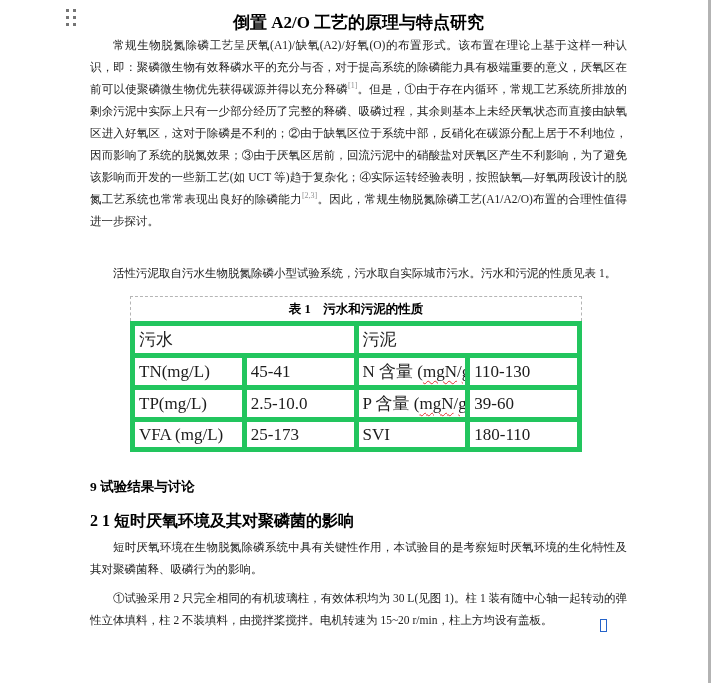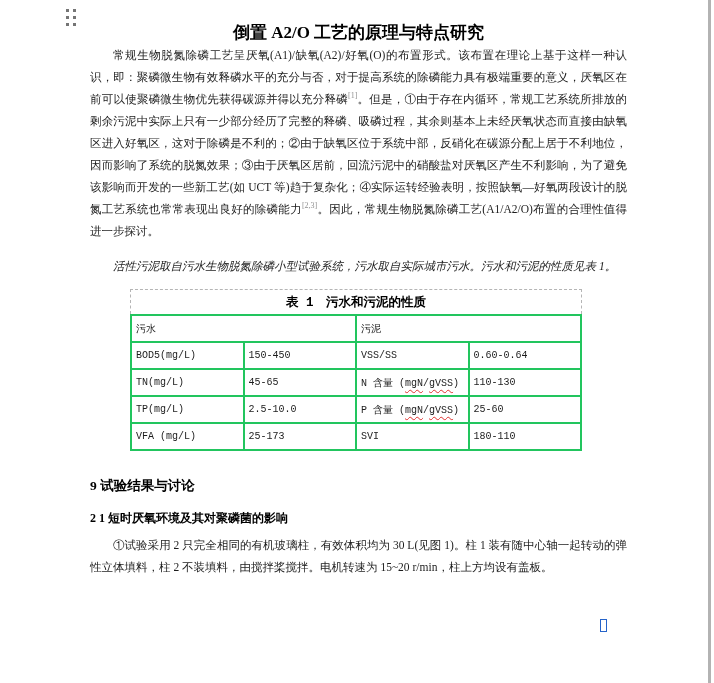--- a/index.html
+++ b/index.html
@@ -6,36 +6,36 @@
   body{
     width:714px;height:683px;background:#ffffff;overflow:hidden;position:relative;
     font-family:"Liberation Serif","DejaVu Serif",serif;color:#1c1c1c;
   }
   .window-edge{position:absolute;right:3px;top:0;width:3px;height:683px;background:#b3b3b3;}
   .drag-handle{position:absolute;left:66px;top:9px;width:13px;height:19px;
     display:grid;grid-template-columns:repeat(2,3px);grid-template-rows:repeat(3,3px);
     column-gap:4px;row-gap:4px;cursor:grab;}
   .drag-handle i{display:block;width:3px;height:3px;background:#757575;}
   .content{margin-left:90px;width:537px;position:relative;}
-  .doc-title{margin:0;padding-top:21px;text-align:center;font-size:17px;font-weight:bold;color:#000;}
+  .doc-title{margin:0;padding-top:11px;text-align:center;font-size:17px;font-weight:bold;color:#000;}
   p.body-text{margin:0;font-size:11.5px;line-height:22px;text-align:justify;}
   p.indent{text-indent:2em;}
   .intro-p{margin-top:58px;}
   sup.cite{font-size:8px;color:#909090;line-height:0;vertical-align:super;}
   h2.sec{margin:26px 0 0 0;font-size:13.5px;font-weight:bold;color:#000;}
-  p.methods-p{margin-top:13px;font-style:italic;}
-  .tbl-wrap{margin:12px 0 0 40px;width:452px;font-size:11px;font-family:Liberation Mono, monospace;}
+  p.methods-p{margin-top:30px;}
+  .tbl-wrap{margin:12px 0 0 40px;width:452px;font-size:11px;}
   .tbl-caption{box-sizing:border-box;border:1px dashed #b5b5b5;border-bottom:none;
     text-align:center;font-weight:bold;font-size:12.5px;padding:4px 0 3px 0;color:#000;}
   table.t1{border-collapse:collapse;table-layout:fixed;width:452px;}
-  table.t1 td{border:2px solid #22c55e;padding:2px 4px;height:21px;font-size:10px;
+  table.t1 td{border:5px solid #22c55e;padding:2px 4px;height:21px;font-size:17px;
     white-space:nowrap;overflow:hidden;}
   .wavy{text-decoration-line:underline;text-decoration-style:wavy;
     text-decoration-color:#e0312e;text-decoration-thickness:1px;text-underline-offset:3px;text-align:center;}
-  h3.subsec{margin:15px 0 0 0;font-size:12px;font-weight:bold;color:#000;}
+  h3.subsec{margin:15px 0 0 0;font-size:16px;font-weight:bold;color:#000;}
   p.results-p{margin-top:4px;}
   p.cols-p{margin-top:7px;}
   .text-caret{position:absolute;left:600px;top:619px;width:5px;height:11px;
     border:1px solid #2563c9;background:#ffffff;}
 </style>
 </head>
 <body>
 
 <div class="drag-handle">
   <i></i>
@@ -57,50 +57,45 @@
 
   <div class="tbl-wrap">
     <div class="tbl-caption">表 1　污水和污泥的性质</div>
     <table class="t1">
       <tbody>
           <tr>
         <td colspan="2">污水</td>
         <td colspan="2">污泥</td>
       </tr>
       <tr>
-        <td>BOD5(mg/L)</td>
-        <td>150-450</td>
-        <td>VSS/SS</td>
-        <td>0.60-0.64</td>
-      </tr>
-      <tr>
         <td>TN(mg/L)</td>
-        <td>45-65</td>
+        <td>45-41</td>
         <td><span>N 含量 (</span><span class="wavy">mgN</span><span>/</span><span class="wavy">gVSS</span><span>)</span></td>
         <td>110-130</td>
       </tr>
       <tr>
         <td>TP(mg/L)</td>
         <td>2.5-10.0</td>
         <td><span>P 含量 (</span><span class="wavy">mgN</span><span>/</span><span class="wavy">gVSS</span><span>)</span></td>
-        <td>25-60</td>
+        <td>39-60</td>
       </tr>
       <tr>
         <td>VFA (mg/L)</td>
         <td>25-173</td>
         <td>SVI</td>
         <td>180-110</td>
       </tr>
     </tbody>
       </table>
   </div>
 
   <h2 class="sec">9 试验结果与讨论</h2>
 
   <h3 class="subsec">2 1 短时厌氧环境及其对聚磷菌的影响</h3>
 
+  <p class="body-text indent results-p">短时厌氧环境在生物脱氮除磷系统中具有关键性作用，本试验目的是考察短时厌氧环境的生化特性及其对聚磷菌释、吸磷行为的影响。</p>
 
   <p class="body-text indent cols-p">①试验采用 2 只完全相同的有机玻璃柱，有效体积均为 30 L(见图 1)。柱 1 装有随中心轴一起转动的弹性立体填料，柱 2 不装填料，由搅拌桨搅拌。电机转速为 15~20 r/min，柱上方均设有盖板。</p>
 
 </div>
 
 <div class="text-caret"></div>
 <div class="window-edge"></div>
 
 </body></html>

